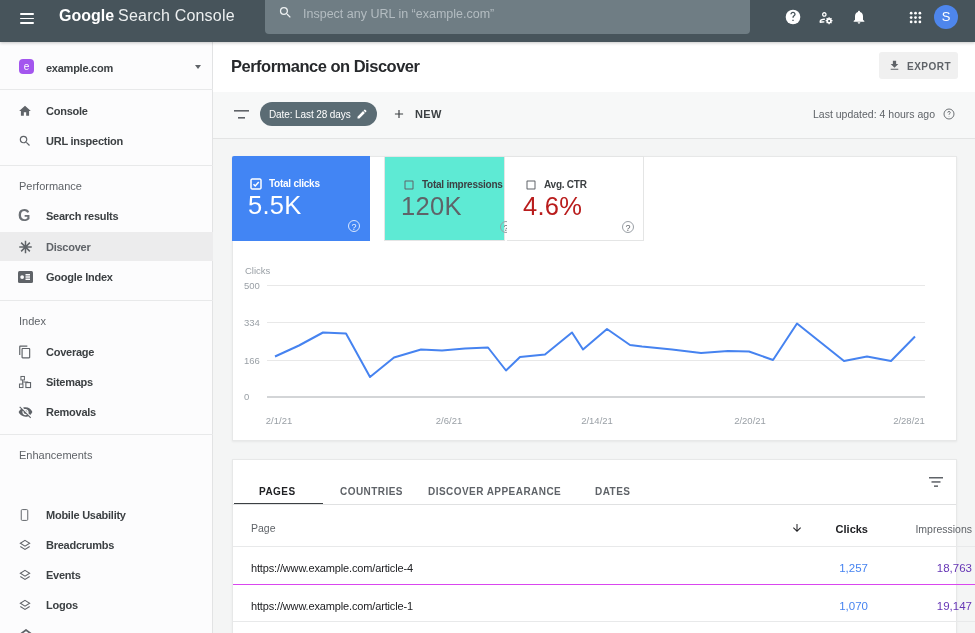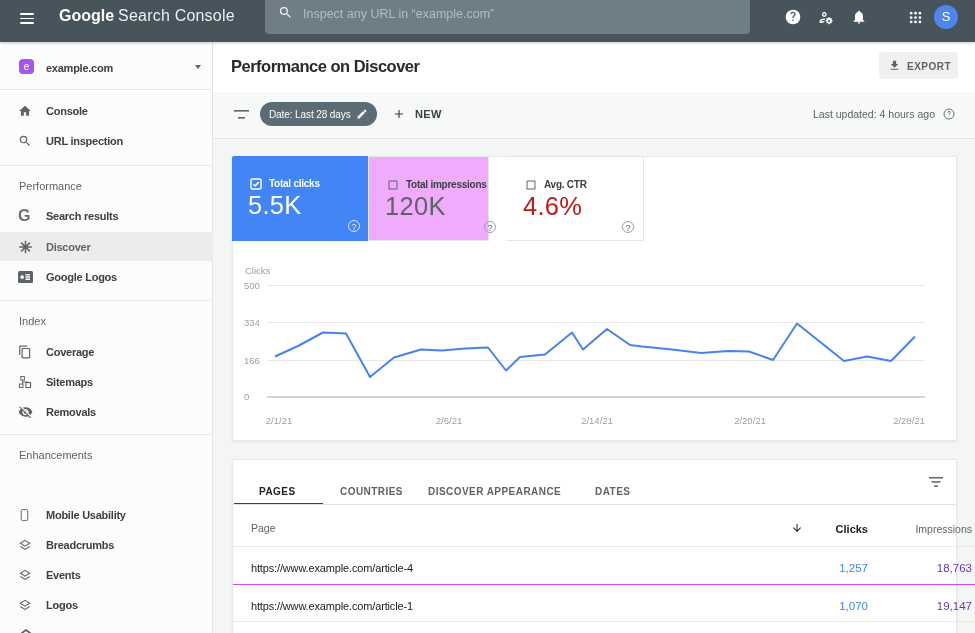--- a/index.html
+++ b/index.html
@@ -37,21 +37,21 @@
   #chip span { position:absolute; left:9px; top:6.5px; font-size:10px; color:#fff; letter-spacing:-0.1px; }
   #newlb { position:absolute; left:415px; top:108px; font-size:11px; font-weight:700; color:#3c4043; letter-spacing:0.3px; }
   #lastupd { position:absolute; right:40px; top:108px; font-size:10.5px; color:#5f6368; }
 
   .card { position:absolute; background:#fff; border:1px solid #e7e8e8; box-shadow:0 1px 2px rgba(0,0,0,0.06); }
   #chartcard { left:232px; top:156px; width:725px; height:285px; }
   #tablecard { left:232px; top:459px; width:725px; height:200px; }
 
   .mbox { position:absolute; top:-1px; height:85px; }
   #mb1 { left:-1px; width:138px; background:#4285f4; border-radius:2px 0 0 0; }
-  #mb2 { left:135px; width:121px; border:1px solid #e4e5e5; background:#f0abfc; }
+  #mb2 { left:151px; width:121px; border:1px solid #e4e5e5; background:#5eead4; }
   #mb3 { left:274px; width:137px; border:1px solid #e4e5e5; border-left:none; background:#fff; }
   .cb { position:absolute; left:18px; top:22px; width:12px; height:12px; border-radius:2px; }
   .mlabel { position:absolute; left:37px; top:21.5px; font-size:10px; font-weight:700; letter-spacing:-0.25px; }
   .mnum { position:absolute; left:16px; top:34.5px; font-size:25.5px; letter-spacing:0.3px; }
   .qmark { position:absolute; width:12px; height:12px; border-radius:50%; font-size:9px; text-align:center; line-height:12px; }
 
   
   .tab { position:absolute; top:26px; font-size:10px; font-weight:700; letter-spacing:0.45px; color:#5f6368; }
   #tabline { position:absolute; left:0; top:44px; width:723px; border-top:1px solid #e0e1e2; }
   #tabunder { position:absolute; left:1px; top:43px; width:89px; height:2px; background:#3c4043; }
@@ -139,21 +139,21 @@
     <span class="lb" style="color:#5f6368">Discover</span>
   </div>
   <div class="navrow" style="top:220px">
     <svg class="ic" width="15" height="12" viewBox="0 0 20 16">
         <rect width="20" height="16" rx="2" fill="#5f6368"></rect>
         <circle cx="5.5" cy="8" r="2.5" fill="#fcfcfd"></circle>
         <rect x="10" y="4" width="6" height="2" fill="#fcfcfd"></rect>
         <rect x="10" y="7" width="6" height="2" fill="#fcfcfd"></rect>
         <rect x="10" y="10" width="6" height="2" fill="#fcfcfd"></rect>
       </svg>
-    <span class="lb">Google Logos</span>
+    <span class="lb">Google Index</span>
   </div>
   <div class="sdiv" style="top:258px"></div>
   <div class="seclabel" style="top:273px">Index</div>
   <div class="navrow" style="top:295px">
     <svg class="ic" width="14" height="14" viewBox="0 0 24 24" fill="#5f6368">
         <path d="M16 1H4c-1.1 0-2 .9-2 2v14h2V3h12V1zm3 4H8c-1.1 0-2 .9-2 2v14c0 1.1.9 2 2 2h11c1.1 0 2-.9 2-2V7c0-1.1-.9-2-2-2zm0 16H8V7h11v14z"></path>
       </svg>
     <span class="lb">Coverage</span>
   </div>
   <div class="navrow" style="top:325px">

